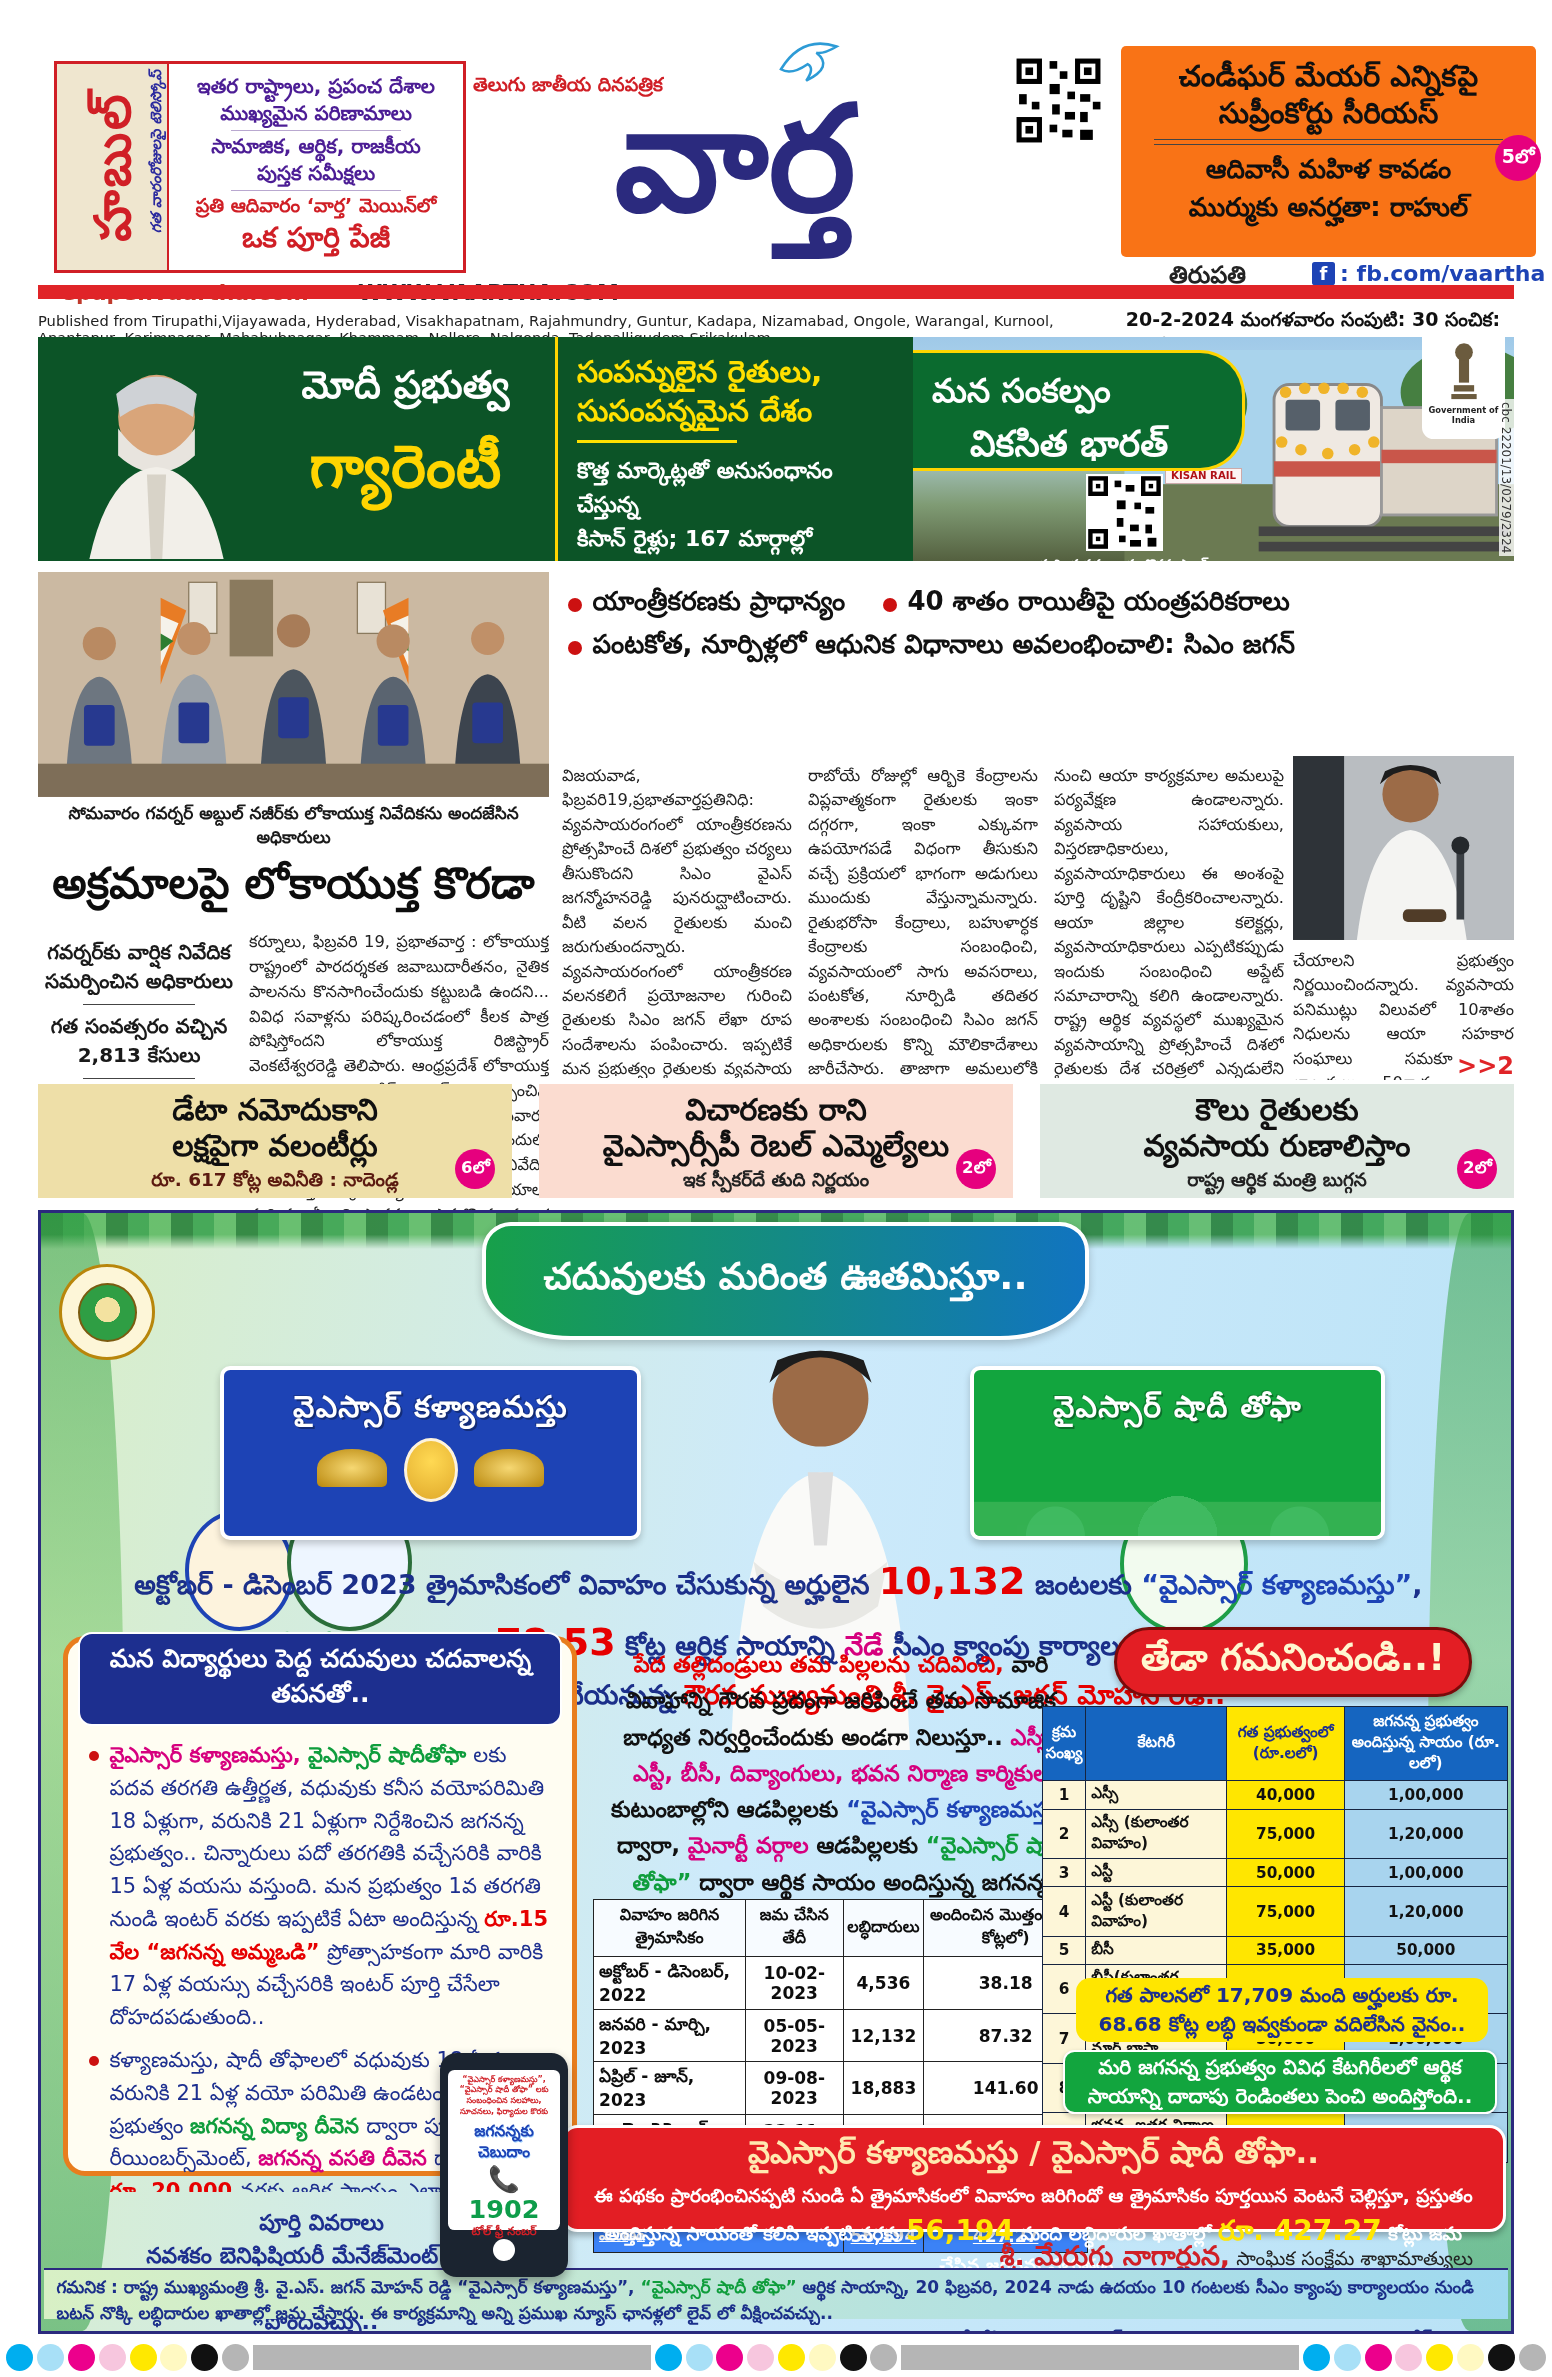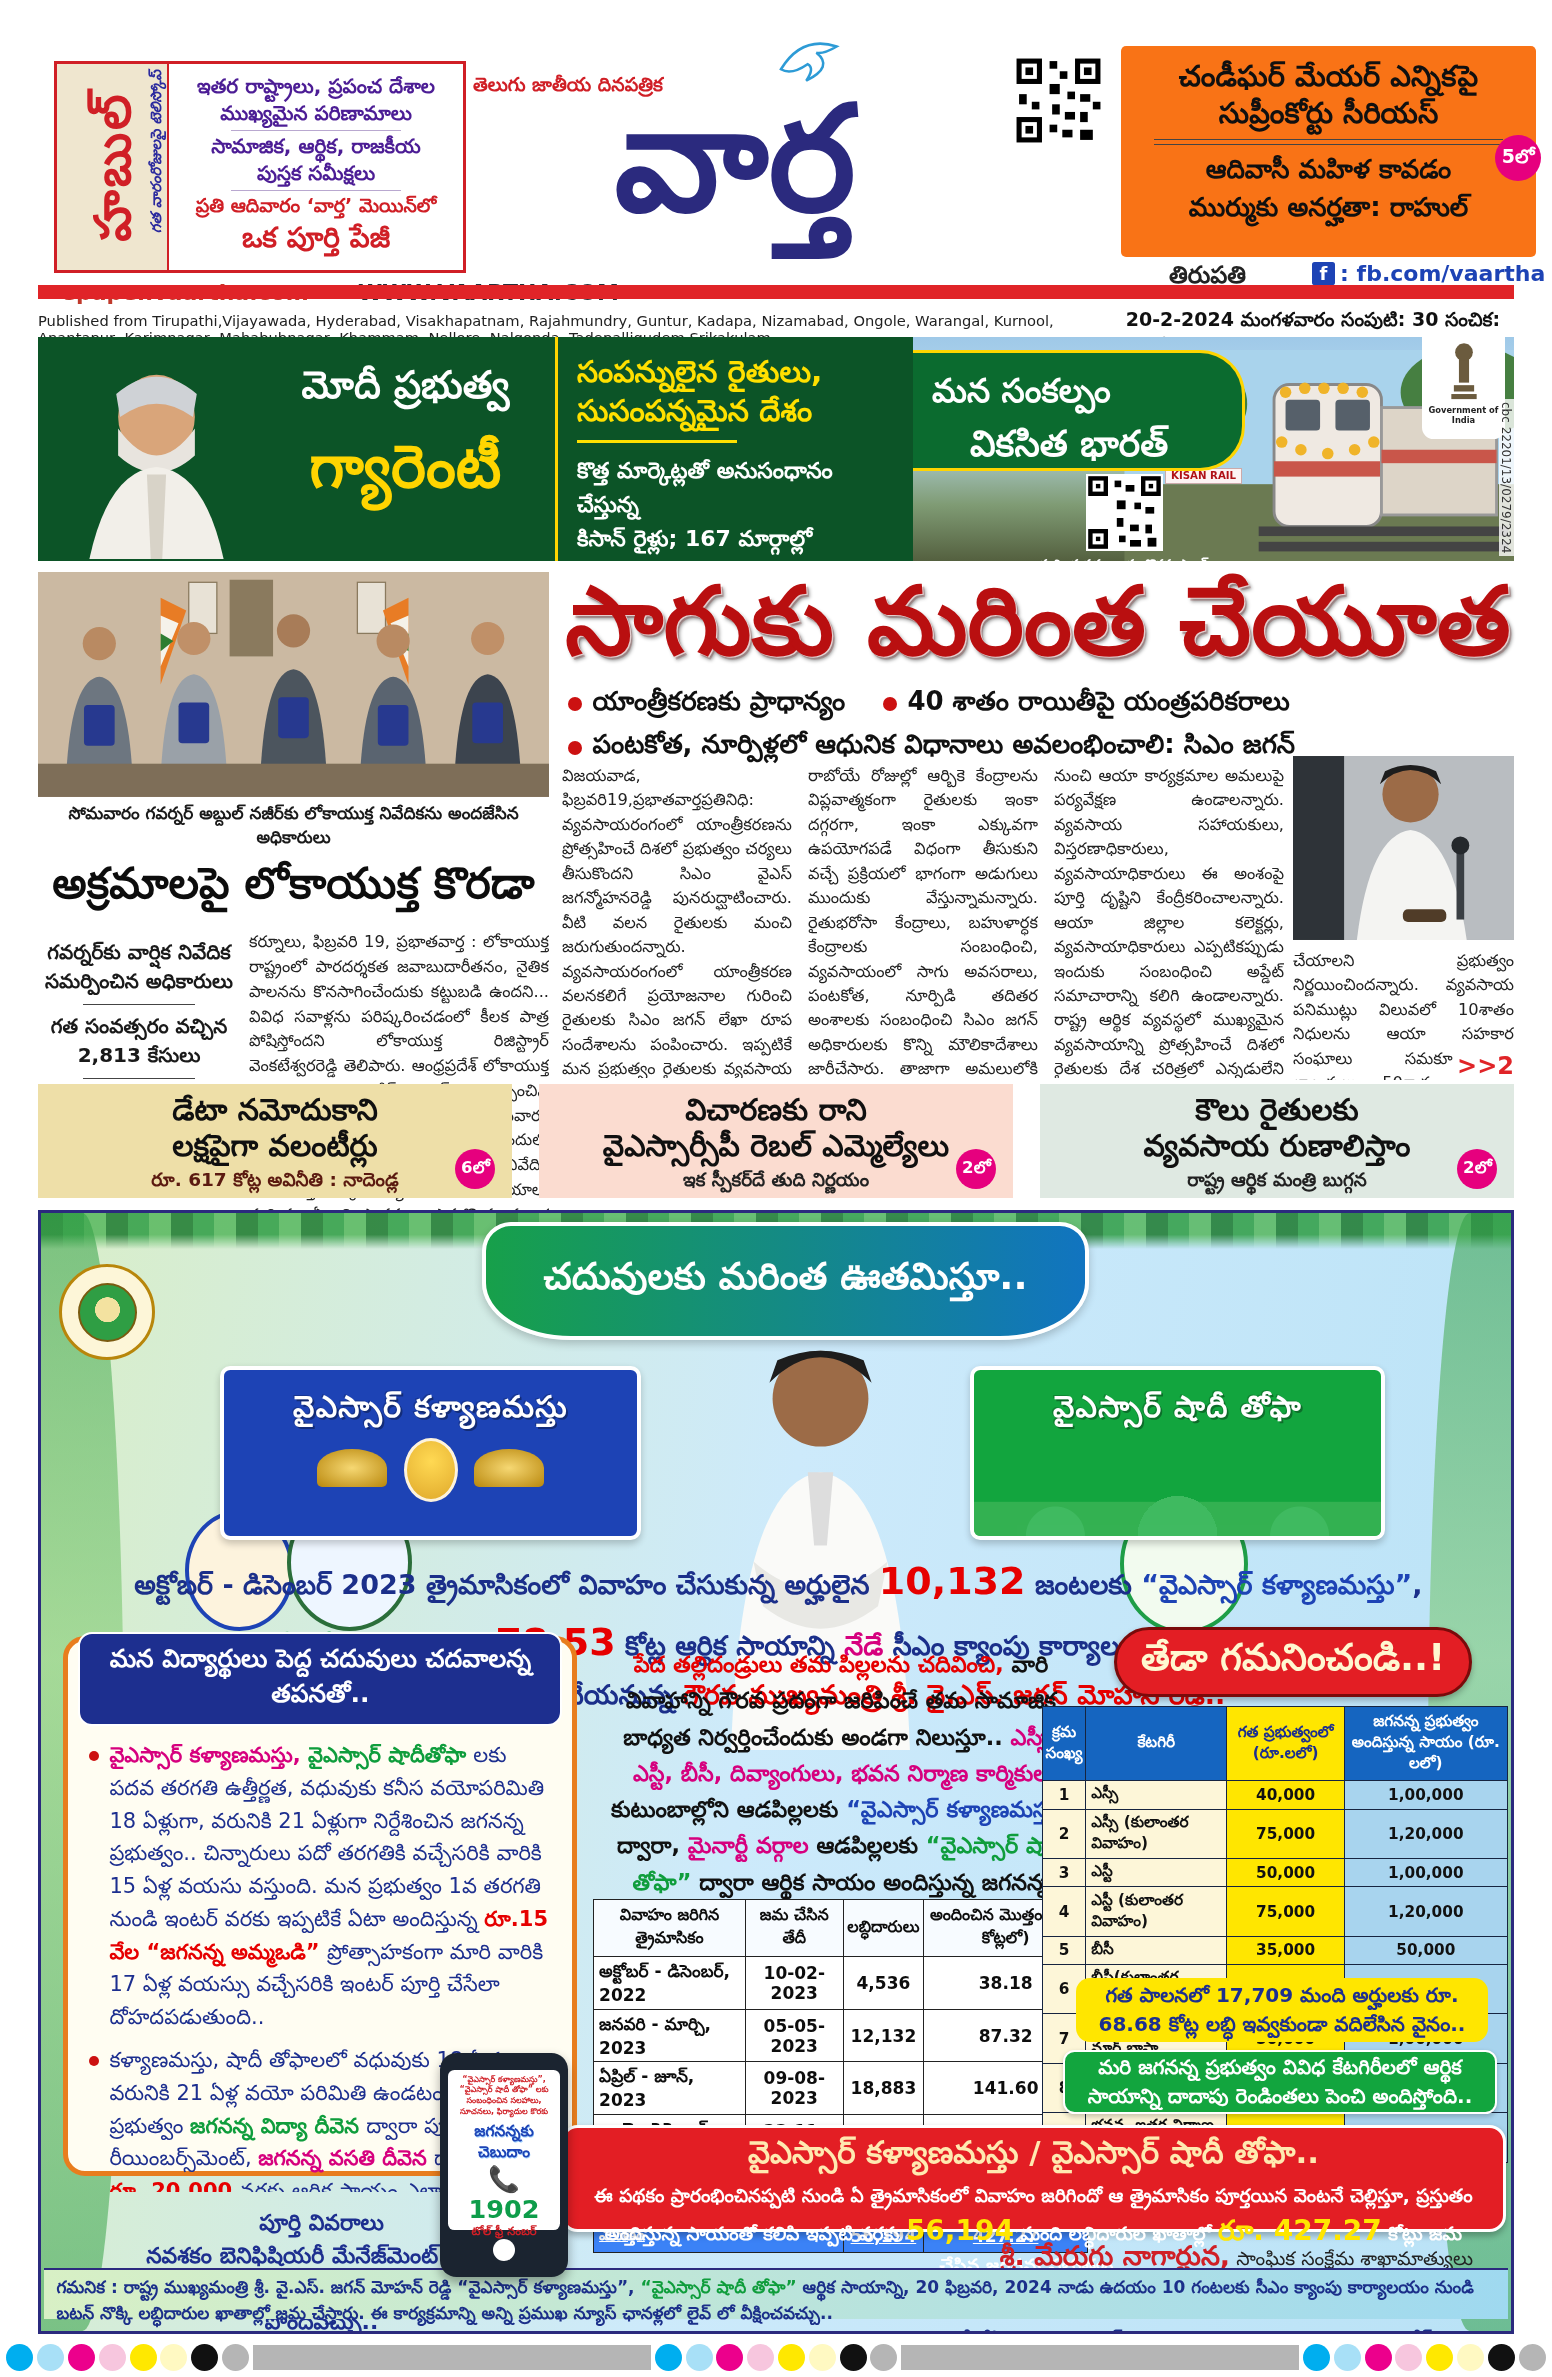--- a/index.html
+++ b/index.html
@@ -413,21 +413,20 @@
         <div class="loka-sub-item">సమస్యల పరిష్కారంలో గట్టి కృషి</div>
       </div>
       <div class="loka-body">
         <span>కర్నూలు, ఫిబ్రవరి 19, ప్రభాతవార్త : లోకాయుక్త రాష్ట్రంలో పారదర్శకత జవాబుదారీతనం, నైతిక పాలనను కొనసాగించేందుకు కట్టుబడి ఉందని... వివిధ సవాళ్లను పరిష్కరించడంలో కీలక పాత్ర పోషిస్తోందని లోకాయుక్త రిజిస్ట్రార్ వెంకటేశ్వరరెడ్డి తెలిపారు. ఆంధ్రప్రదేశ్ లోకాయుక్త అధికారులు ఆంధ్రప్రదేశ్ గవర్నర్‌కు సమర్పించిన 2023 సంవత్సరం వార్షిక నివేదికను సోమవారం లోకాయుక్త రిజిస్ట్రార్ విడుదల చేశారు. అందులో వివరాలిలాఉన్నాయి. సదరు నివేదిక లోకాయుక్తయొక్క కార్యకలాపాలు, విజయాలు మరియు ఏడాది పొడవునా ఎదుర్కొన్న సవాళ్ల యొక్క లోతైన అవలోకనాన్ని తెలియజేస్తుంది. పౌరుల ఫిర్యాదులను పరిష్కరించడం మరియు ప్రభుత్వ ఉద్యోగులపై అవినీతి ఆరోపణలను విచారించడం వంటి</span>
         <span class="jump loka-jump">&gt;&gt;2</span>
       </div>
     </div>
   </div>
 
   <div class="abs lead">
-    <div class="lead-headline">సాగుకు మరింత చేయూత</div>
     <div class="lead-bullets">
       <div class="lb-row">
         <div class="lb-item">
             <span class="lb-dot"></span>
             <span>యాంత్రీకరణకు ప్రాధాన్యం</span>
           </div>
         <div class="lb-item">
             <span class="lb-dot"></span>
             <span>40 శాతం రాయితీపై యంత్రపరికరాలు</span>
           </div>

